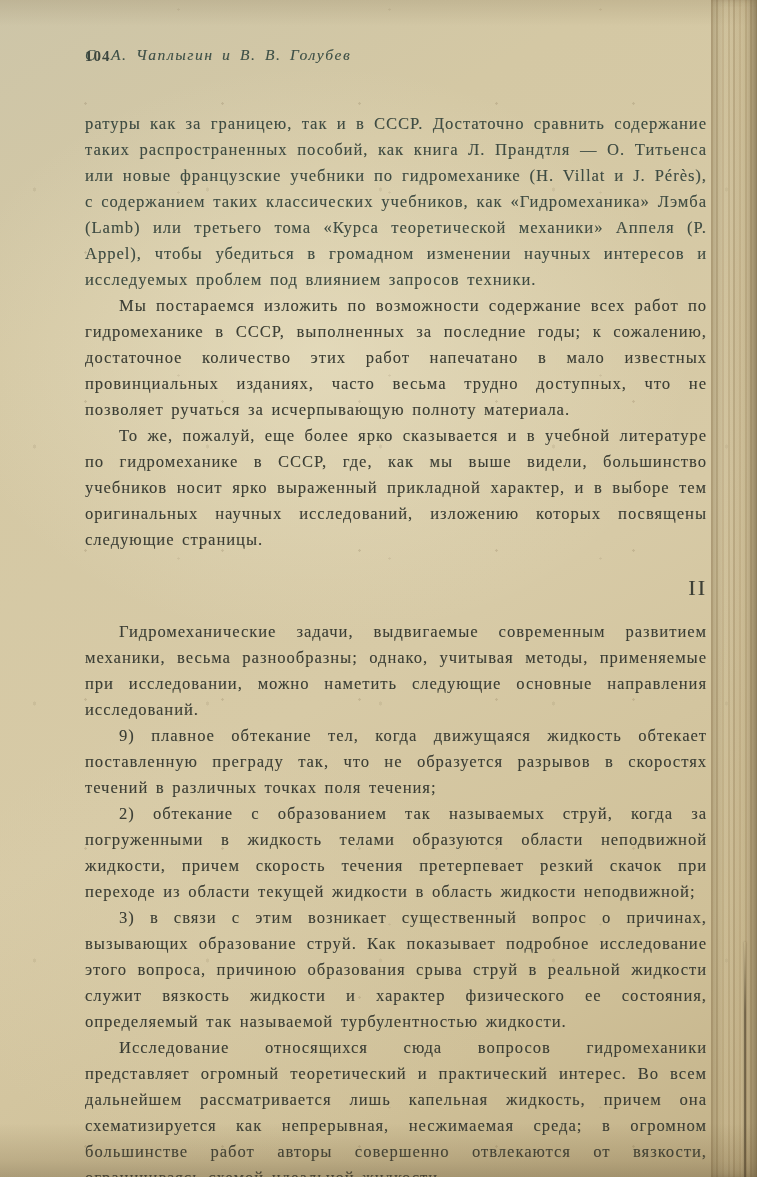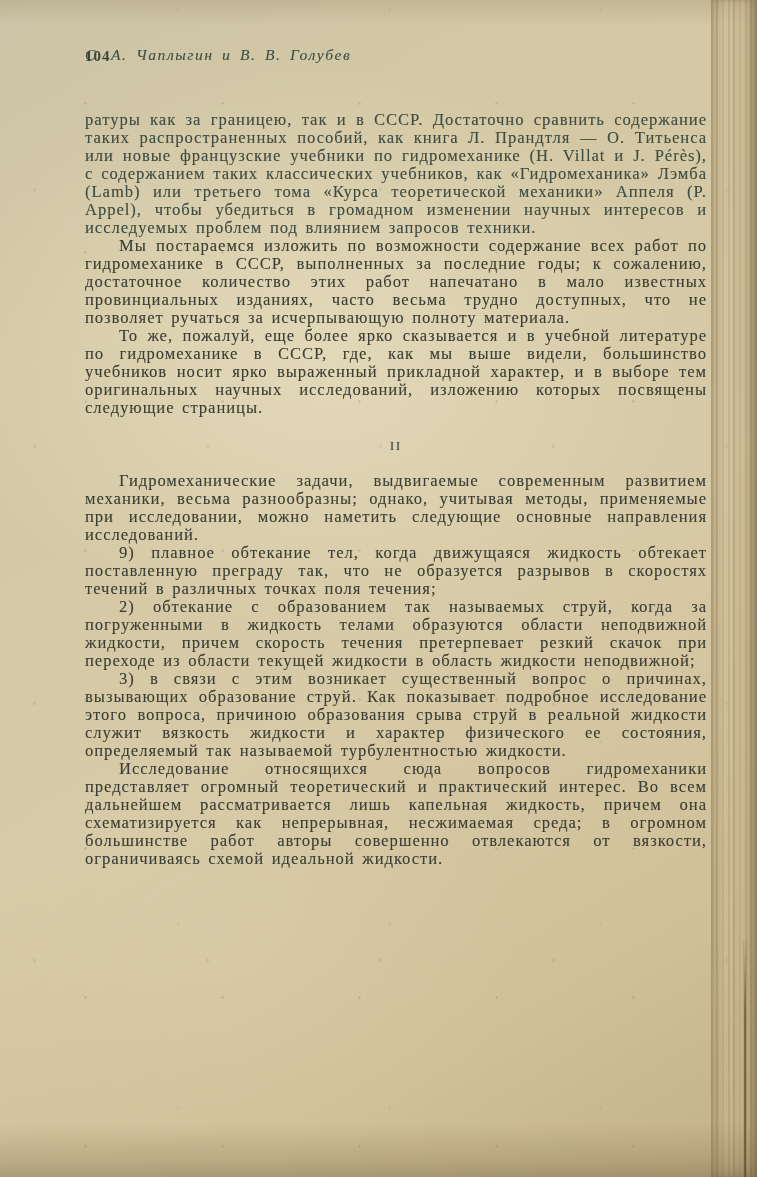--- a/index.html
+++ b/index.html
@@ -71,33 +71,33 @@
     font-size:15px;font-weight:bold;letter-spacing:1px;color:#3c463e;
   }
   .running{
     display:block;text-align:left;
     font-style:italic;font-size:15.5px;letter-spacing:1.6px;word-spacing:3px;
     text-shadow:0.3px 0.3px 0.6px rgba(62,80,70,0.35);
   }
 
   .body-text p{
     margin:0;
-    font-size:16.5px;line-height:18px;
+    font-size:16.5px;line-height:26px;
     color:#3b3e35;
     text-align:justify;
     text-indent:34px;
     letter-spacing:1px;word-spacing:2.5px;
     text-shadow:0.3px 0.3px 0.5px rgba(60,60,50,0.30);
   }
   .body-text p.no-indent{text-indent:0;}
   .body-text p.tinted{color:#3e4c43;}
   .section-heading{
-    text-align:center;
+    text-align:right;
     margin:22px 0 18px 0;
-    font-size:12px;letter-spacing:2px;
+    font-size:22px;letter-spacing:2px;
     color:#3b3e35;
     text-shadow:0.3px 0.3px 0.5px rgba(60,60,50,0.30);
   }
 </style>
 </head>
 <body>
 
 <div class="page">
   <div class="speckle"></div>
 

